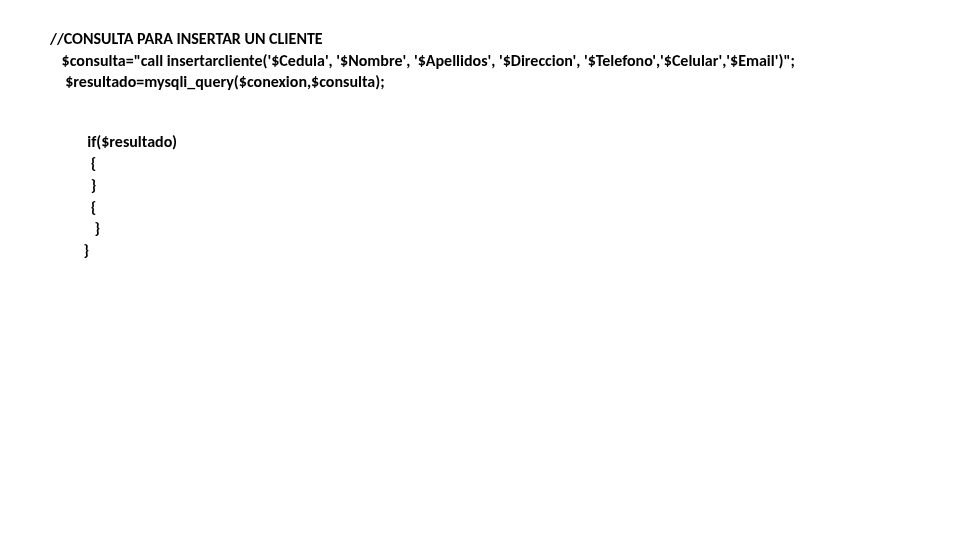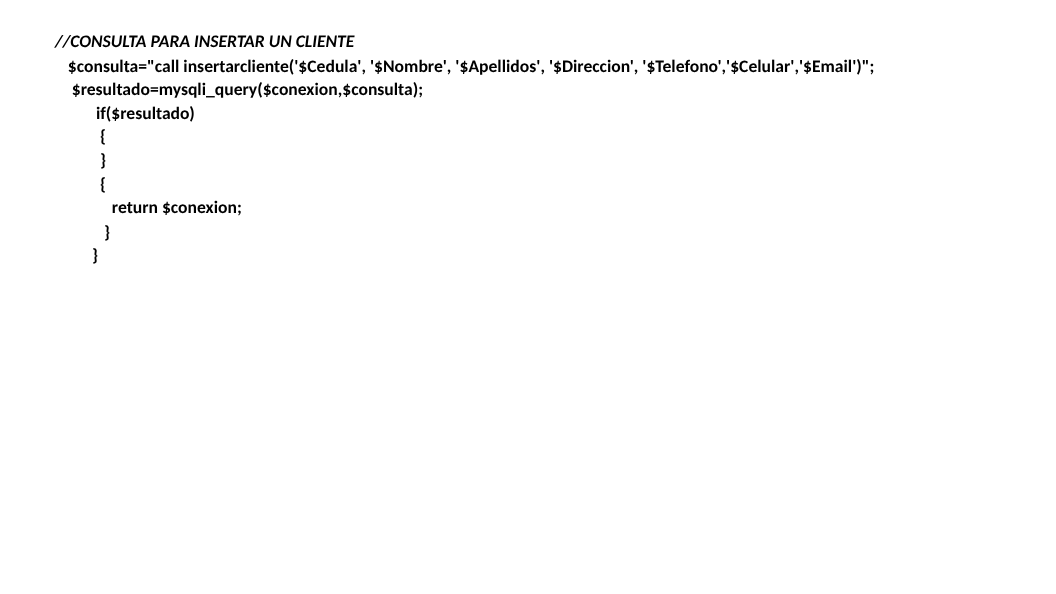--- a/index.html
+++ b/index.html
@@ -12,44 +12,43 @@
       height: 540px;
       background: #ffffff;
       font-family: Calibri, Arial, sans-serif;
       font-size: 16px;
       color: #000000;
       padding: 28px 50px;
       line-height: 1.35;
     }
     .comment {
       font-weight: bold;
-      font-style: italic;
     }
     .line {
       white-space: pre;
       font-weight: bold;
     }
     .indent1 {
       padding-left: 8px;
     }
     .block {
+      margin-top: 38px;
       padding-left: 30px;
     }
     .block .line {
       white-space: pre;
     }
   </style>
 </head>
 <body>
 
 <div class="comment">//CONSULTA PARA INSERTAR UN CLIENTE</div>
 <div class="line indent1"> $consulta="call insertarcliente('$Cedula', '$Nombre', '$Apellidos', '$Direccion', '$Telefono','$Celular','$Email')";</div>
 <div class="line indent1">  $resultado=mysqli_query($conexion,$consulta);</div>
 
 <div class="block">
   <div class="line">  if($resultado)</div>
   <div class="line">   {</div>
   <div class="line">   }</div>
   <div class="line">   {</div>
-  <div class="line">      return $conexion;</div>
   <div class="line">    }</div>
   <div class="line"> }</div>
 </div>
 
 </body></html>

